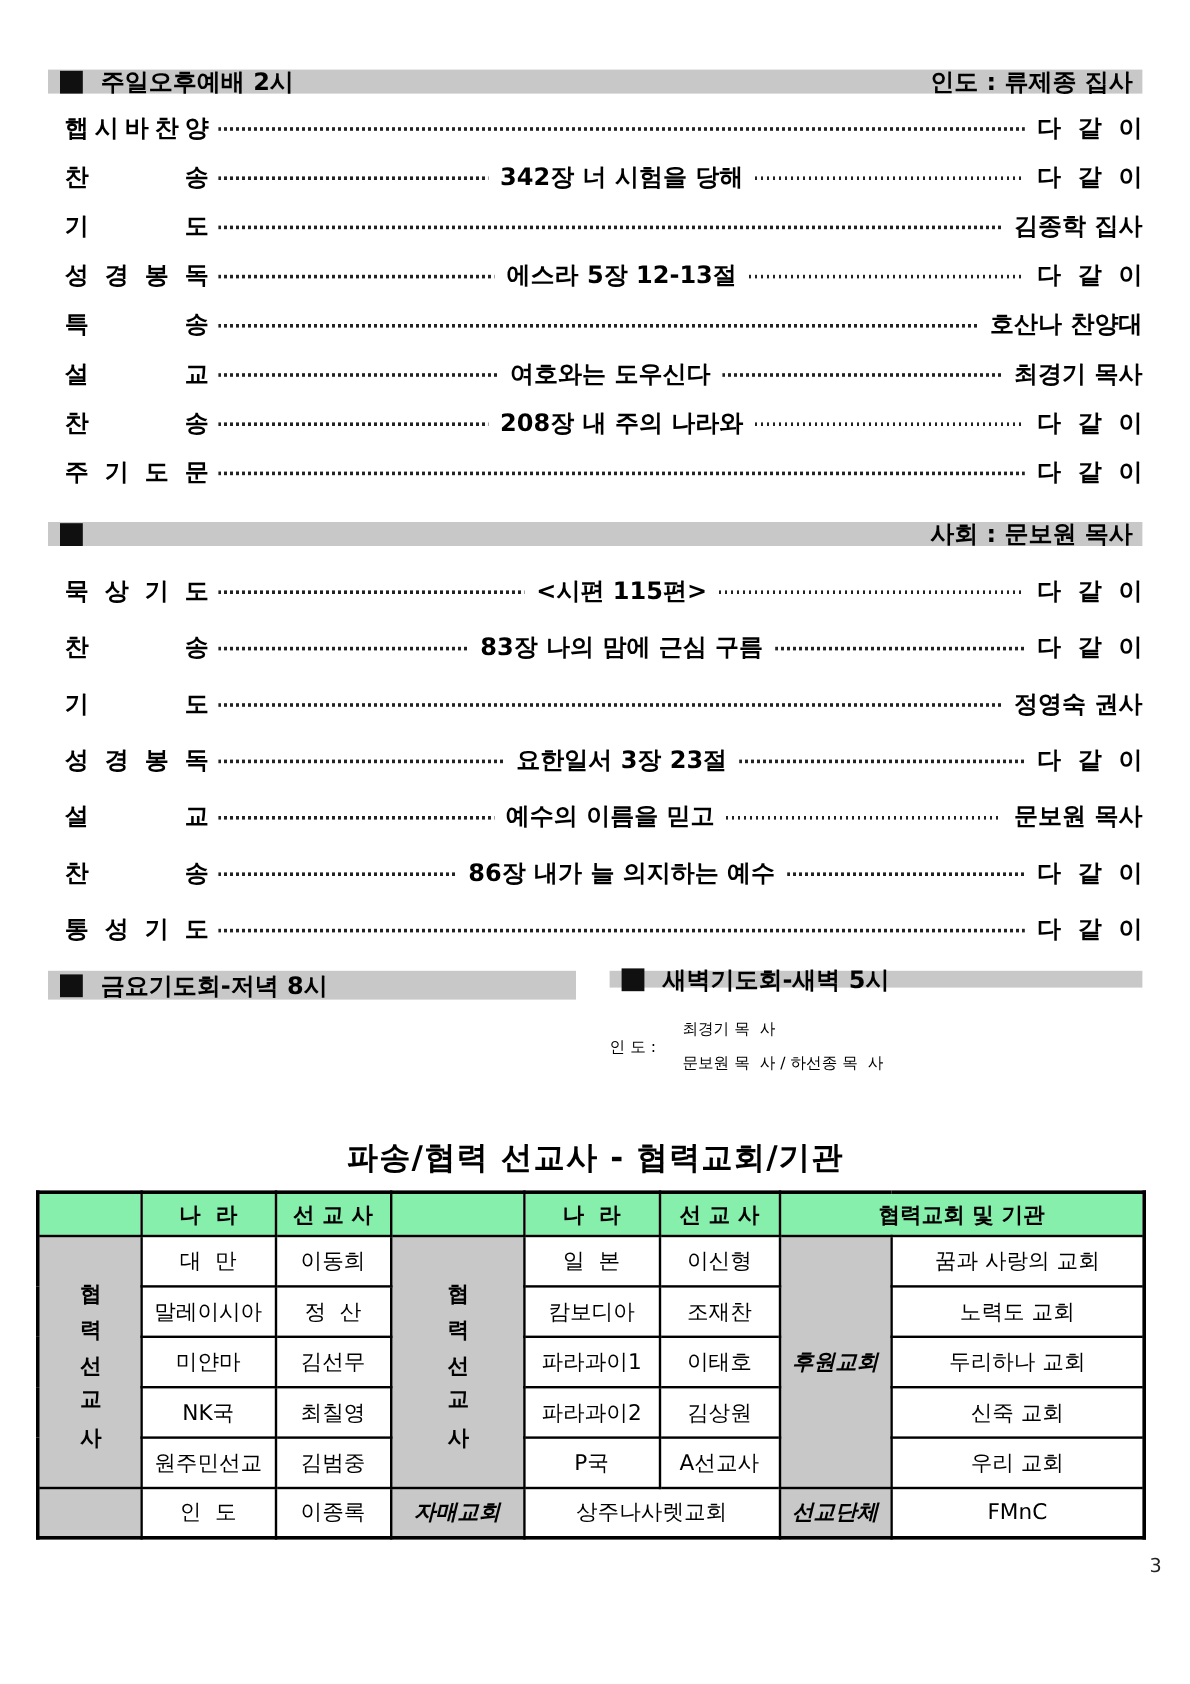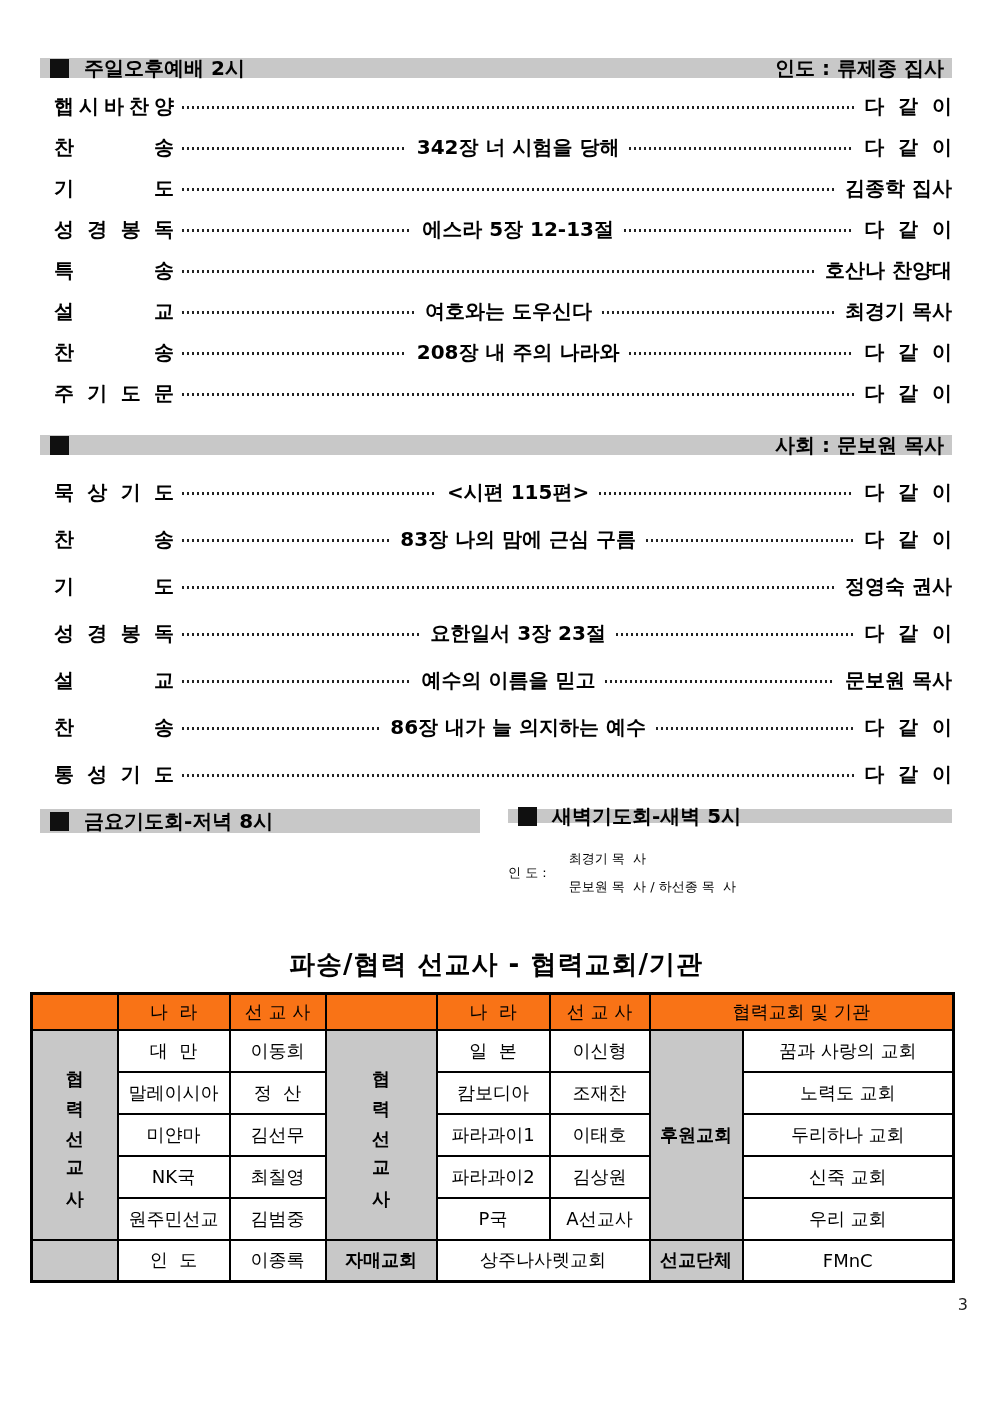--- a/index.html
+++ b/index.html
@@ -48,24 +48,24 @@
   .mission-title { text-align: center; font-size: 26px; font-weight: 700; margin-top: 46px; letter-spacing: 1px; }
   table.mtable {
     border-collapse: collapse; table-layout: fixed;
     width: 922px; margin-left: -10px; margin-top: 10px;
     font-size: 18px; border: 3px solid #000;
   }
   .mtable th, .mtable td {
     border: 2px solid #000; text-align: center; vertical-align: middle;
     padding: 0 2px; white-space: pre; overflow: hidden;
   }
-  .mtable th { background: #f97316; height: 36px; font-weight: 400; }
+  .mtable th { background: #86efac; height: 36px; font-weight: 700; }
   .mtable td { height: 42px; font-weight: 400; }
   td.gray { background: #c8c8c8; }
-  td.bold { font-weight: 700; }
+  td.bold { font-weight: 700; font-style: italic; }
   .vspan {
     writing-mode: vertical-rl; text-orientation: upright;
     letter-spacing: 12px; font-weight: 700; display: inline-block; line-height: 1;
   }
   .pageno { text-align: right; padding-right: 24px; margin-top: 12px; font-size: 16px; color: #222; }
 </style>
 </head>
 <body>
 
 <div class="content">

